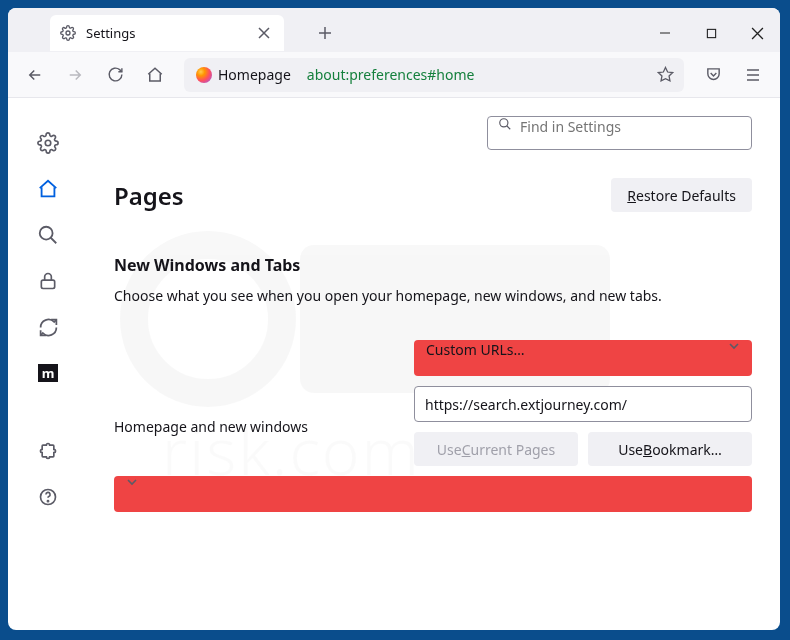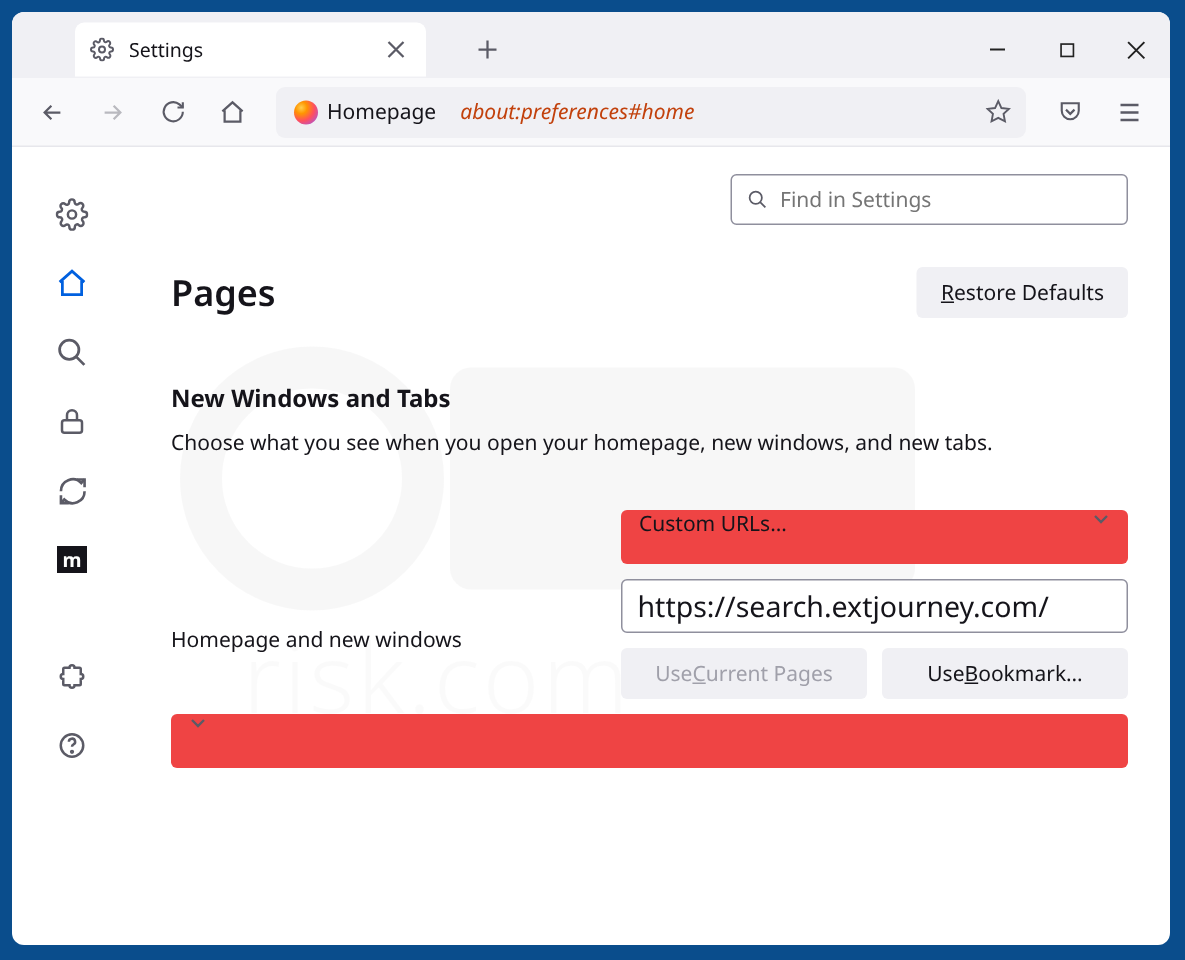--- a/index.html
+++ b/index.html
@@ -19,46 +19,46 @@
   .winbtn { width: 46px; display: flex; align-items: center; justify-content: center; color: #222; }
 
   
   .toolbar { height: 46px; background: #f9f9fb; border-bottom: 1px solid #e7e7ec; display: flex; align-items: center; padding: 0 10px; gap: 6px; }
   .tbtn { width: 34px; height: 34px; display: flex; align-items: center; justify-content: center; color: #5b5b66; border-radius: 5px; }
   .tbtn.disabled { opacity: 0.4; }
   .urlbar { flex: 1; height: 34px; background: #f0f0f4; border-radius: 6px; display: flex; align-items: center; padding: 0 10px; gap: 8px; font-size: 14px; margin: 0 6px; }
   .ff-badge { display: flex; align-items: center; gap: 6px; padding: 2px 8px 2px 2px; border-radius: 12px; }
   .ff-icon { width: 16px; height: 16px; border-radius: 50%; background: radial-gradient(circle at 30% 30%, #ffcd4d 0%, #ff9500 25%, #ff4f5e 55%, #9059ff 100%); }
   .ff-badge span { font-size: 14px; color: #15141a; }
-  .url-text { color: #c2410c; flex: 1; font-style: italic; }
+  .url-text { color: #15803d; flex: 1; }
   .star { color: #5b5b66; }
 
   
   .content { flex: 1; display: flex; position: relative; overflow: hidden; }
   .sidebar { width: 80px; display: flex; flex-direction: column; align-items: center; padding-top: 24px; gap: 4px; }
   .sb { width: 42px; height: 42px; display: flex; align-items: center; justify-content: center; border-radius: 6px; color: #5b5b66; }
   .sb.active { color: #0060df; }
   .sb-gap { height: 28px; }
   .main { flex: 1; padding: 18px 28px 0 26px; position: relative; overflow: hidden; }
   .search-row { display: flex; justify-content: flex-end; margin-bottom: 28px; }
-  .find-box { width: 265px; height: 34px; border: 1px solid #8f8f9d; border-radius: 4px; display: flex; align-items: center; padding: 0 10px; gap: 8px; color: #5b5b66; font-size: 14px; }
+  .find-box { width: 265px; height: 34px; border: 1px solid #8f8f9d; border-radius: 4px; display: flex; align-items: flex-start; padding: 0 10px; gap: 8px; color: #5b5b66; font-size: 14px; }
   .find-box input { border: none; outline: none; flex: 1; font-size: 14px; background: transparent; }
   .heading-row { display: flex; align-items: center; justify-content: space-between; margin-bottom: 42px; }
   h1 { font-size: 24px; font-weight: 600; color: #15141a; }
   .btn { height: 34px; padding: 16px 16px; background: #f0f0f4; border: none; border-radius: 4px; font-size: 14px; color: #15141a; display: inline-flex; align-items: center; justify-content: center; }
   .btn .u { text-decoration: underline; }
   .btn.disabled { color: #a0a0aa; }
   h2 { font-size: 16px; font-weight: 700; color: #15141a; margin-bottom: 10px; }
   .desc { font-size: 14px; color: #15141a; margin-bottom: 34px; line-height: 1.45; }
   .row { display: flex; align-items: center; gap: 20px; margin-bottom: 10px; }
   .row .label { width: 280px; font-size: 14px; color: #15141a; }
   .row .ctrls { flex: 1; display: flex; flex-direction: column; gap: 10px; }
   .select { height: 36px; background: #ef4444; border: none; border-radius: 4px; padding: 0 12px; display: flex; justify-content: space-between; font-size: 14px; color: #15141a; width: 100%; }
   .select .chev { color: #5b5b66; }
-  .textinput { height: 36px; border: 1px solid #8f8f9d; border-radius: 4px; padding: 0 10px; font-size: 19px; color: #15141a; width: 100%; }
+  .textinput { height: 36px; border: 1px solid #8f8f9d; border-radius: 4px; padding: 0 10px; font-size: 14px; color: #15141a; width: 100%; }
   .btn-pair { display: flex; gap: 10px; justify-content: flex-end; }
   .btn-pair .btn { flex: 1; white-space: nowrap; overflow: hidden; }
   .subheading { margin-top: 34px; }
   svg { display: block; }
 </style>
 </head>
 <body>
 
 <div class="window">
 

